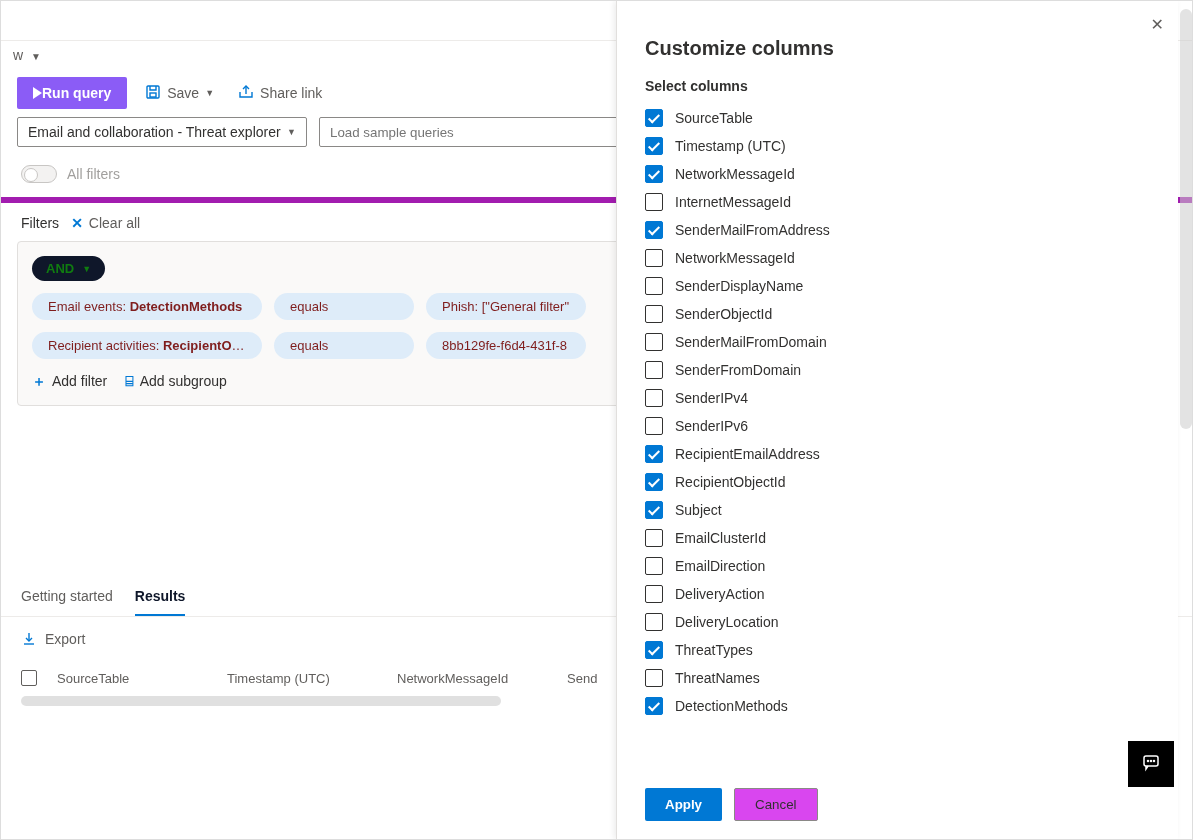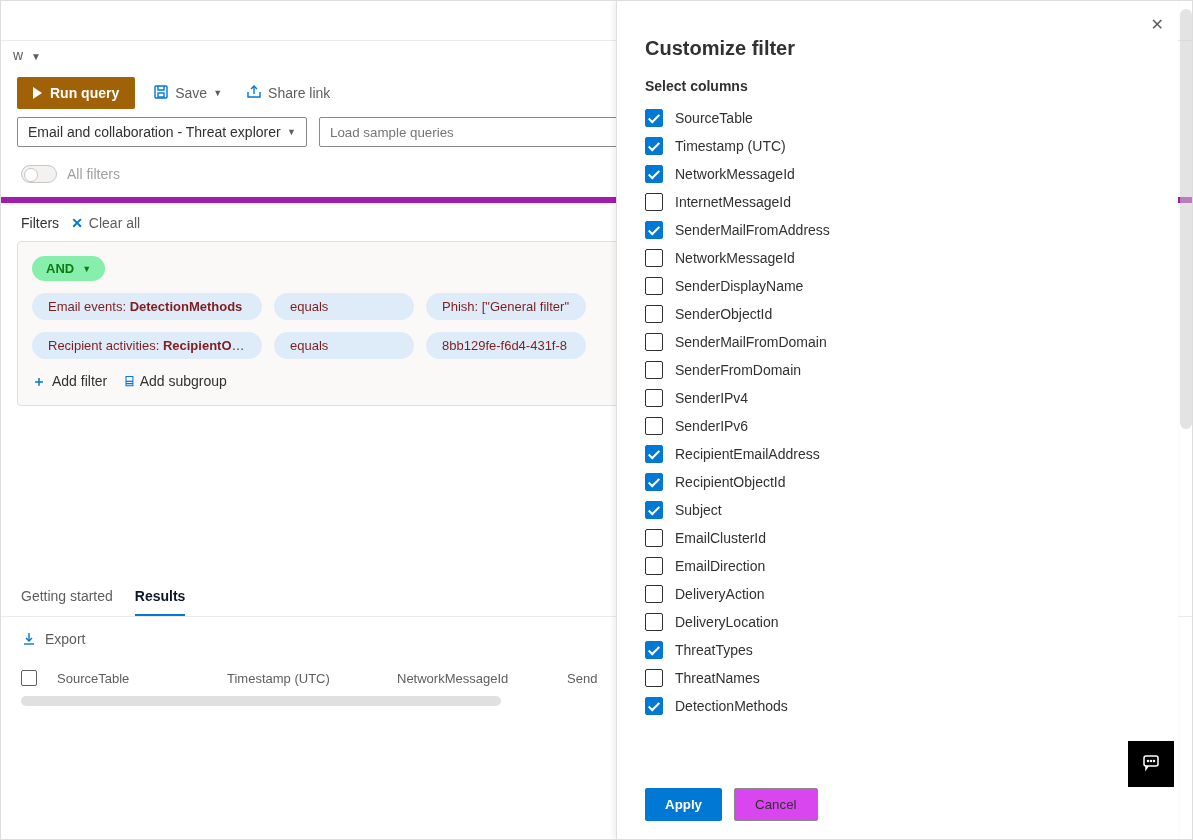--- a/index.html
+++ b/index.html
@@ -25,30 +25,29 @@
     color: #605e5c;
   }
   .breadcrumb-row .chev { font-size: 10px; margin-left: 4px; color:#605e5c;}
   .toolbar {
     display: flex;
     align-items: center;
     padding: 8px 16px;
     gap: 12px;
   }
   .run-btn {
-    background: #a16207;
+    background: #8b5cf6;
     color: #fff;
     border: none;
     border-radius: 2px;
     padding: 8px 16px;
     font-size: 14px;
     font-weight: 600;
     display: flex;
     align-items: center;
-    gap: 8px;
     cursor: pointer;
   }
   .run-btn .play-icon {
     width: 0; height: 0;
     border-left: 9px solid #fff;
     border-top: 6px solid transparent;
     border-bottom: 6px solid transparent;
   }
   .tool-link {
     display: flex;
@@ -126,21 +125,21 @@
     margin: 0 16px 16px 16px;
     border:1px solid #e1dfdd;
     border-radius:4px;
     background:#faf9f8;
     padding:14px;
   }
   .and-badge {
     display:inline-flex;
     align-items:center;
     gap:8px;
-    background:#86efac;
+    background:#0f172a;
     color:#107c10;
     border-radius:14px;
     padding:5px 14px;
     font-weight:600;
     font-size:13px;
     cursor:pointer;
   }
   .and-badge .chev { font-size:9px;}
   .includes-label {
     float:right;
@@ -434,21 +433,21 @@
   <div class="th">SourceTable</div>
   <div class="th">Timestamp (UTC)</div>
   <div class="th">NetworkMessageId</div>
   <div class="th">Send</div>
 </div>
 <div class="hscroll"></div>
 
 <div class="panel">
   <div class="panel-close">✕</div>
   <div class="panel-content">
-    <h2 class="panel-title">Customize filter</h2>
+    <h2 class="panel-title">Customize columns</h2>
     <div class="panel-sub">Select columns</div>
     <div id="columns-list">
         <div class="col-item">
           <div class="cb checked"></div>
           <span>SourceTable</span>
         </div>
         <div class="col-item">
           <div class="cb checked"></div>
           <span>Timestamp (UTC)</span>
         </div>

